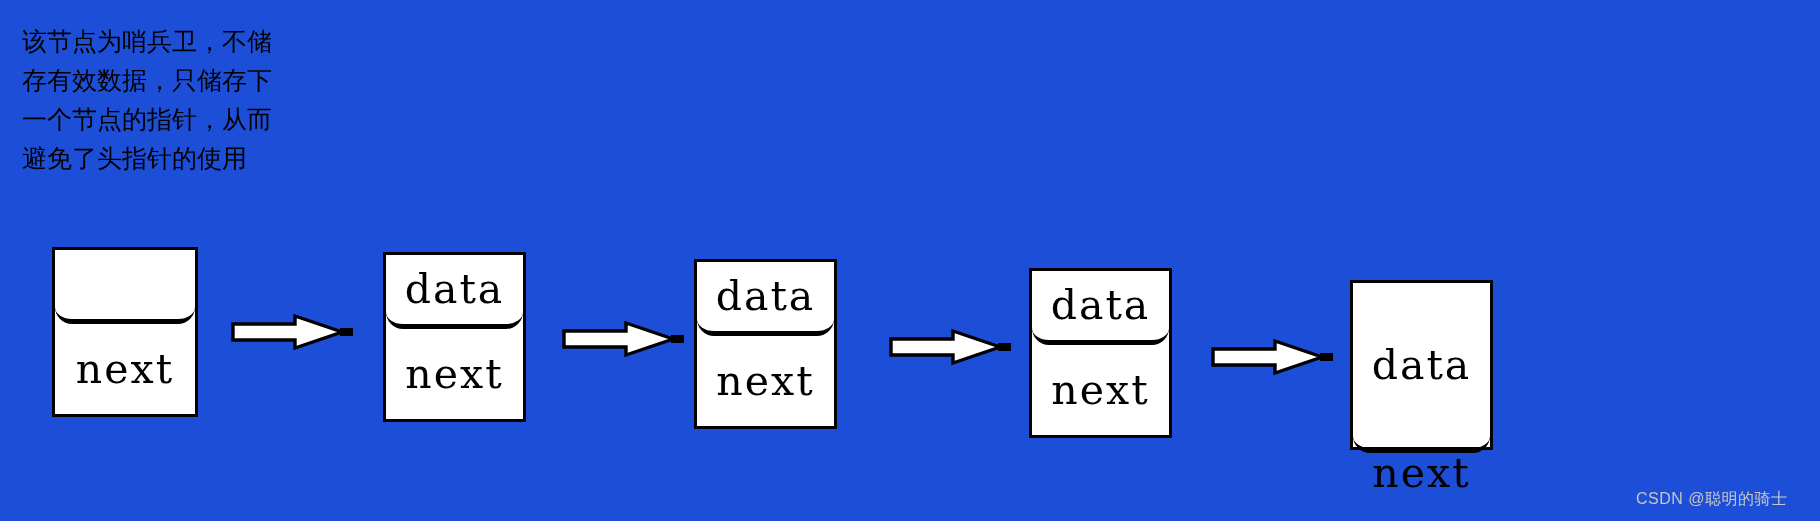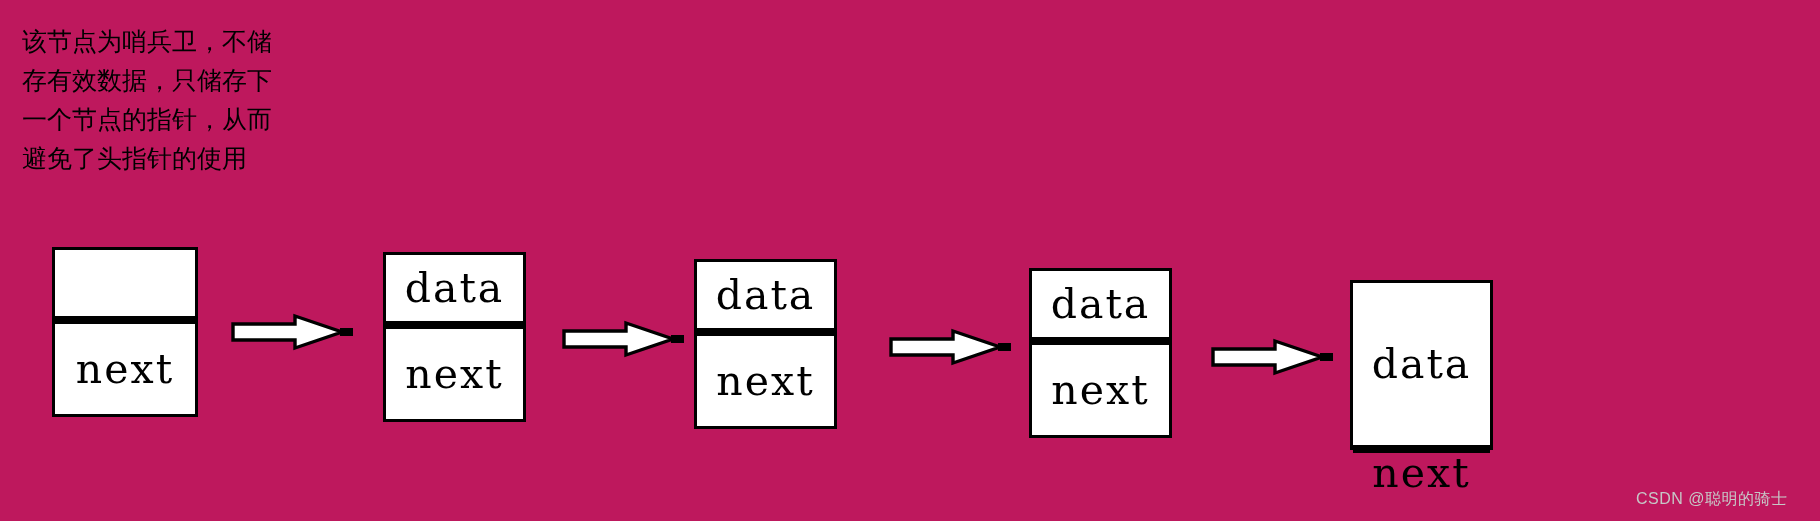--- a/index.html
+++ b/index.html
@@ -42,21 +42,22 @@
     display: flex;
     align-items: center;
     justify-content: center;
     font-family: "DejaVu Serif", "Liberation Serif", serif;
     font-size: 41px;
     letter-spacing: 2px;
     color: #000000;
     line-height: 1;
   }
   .cell.top {
-    border-bottom: 8px solid #15803d;
+    border-bottom: 5px solid #15803d;
+    border-radius: 17px;
   }
   .cell.empty {
     
   }
 
   
   .arrow {
     position: absolute;
   }
   .arrow svg {
@@ -70,21 +71,21 @@
     font-family: "Liberation Sans", "DejaVu Sans", sans-serif;
     font-size: 16px;
     color: #c7c7c7;
     white-space: nowrap;
     letter-spacing: 0.5px;
   }
 </style>
 </head>
 <body>
 
-<div id="canvas" style="width: 1820px; height: 521px; background: #be185d;">
+<div id="canvas" style="width: 1820px; height: 521px; background: #1d4ed8;">
 
   <div id="annotation" style="color: rgb(0, 0, 0);">该节点为哨兵卫，不储
 存有效数据，只储存下
 一个节点的指针，从而
 避免了头指针的使用</div>
 
   <div id="nodes-layer">
       <div class="node" style="left: 52px; top: 247px; width: 146px; height: 170px; border-color: rgb(0, 0, 0); background: rgb(255, 255, 255);">
         <div class="cell top empty" style="height: 74px; border-bottom-color: rgb(0, 0, 0);"></div>
         <div class="cell bottom" style="height: 90px;">next</div>

